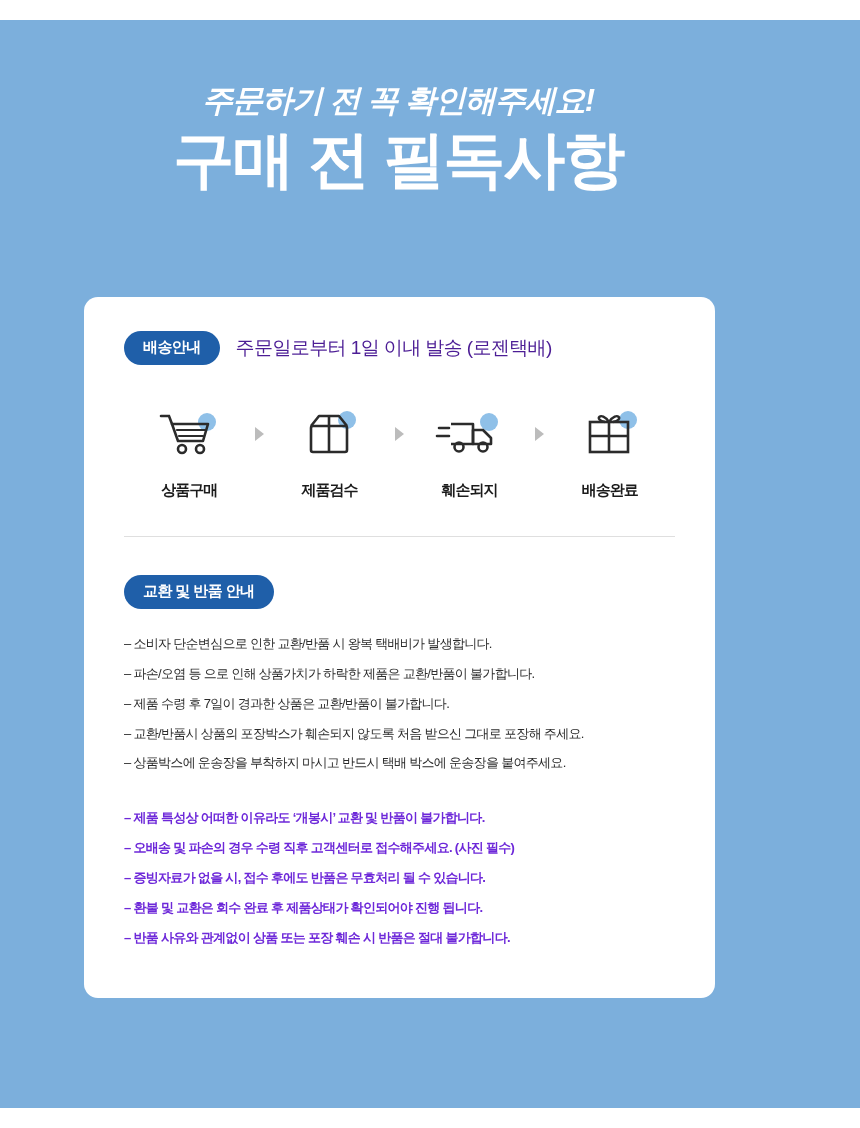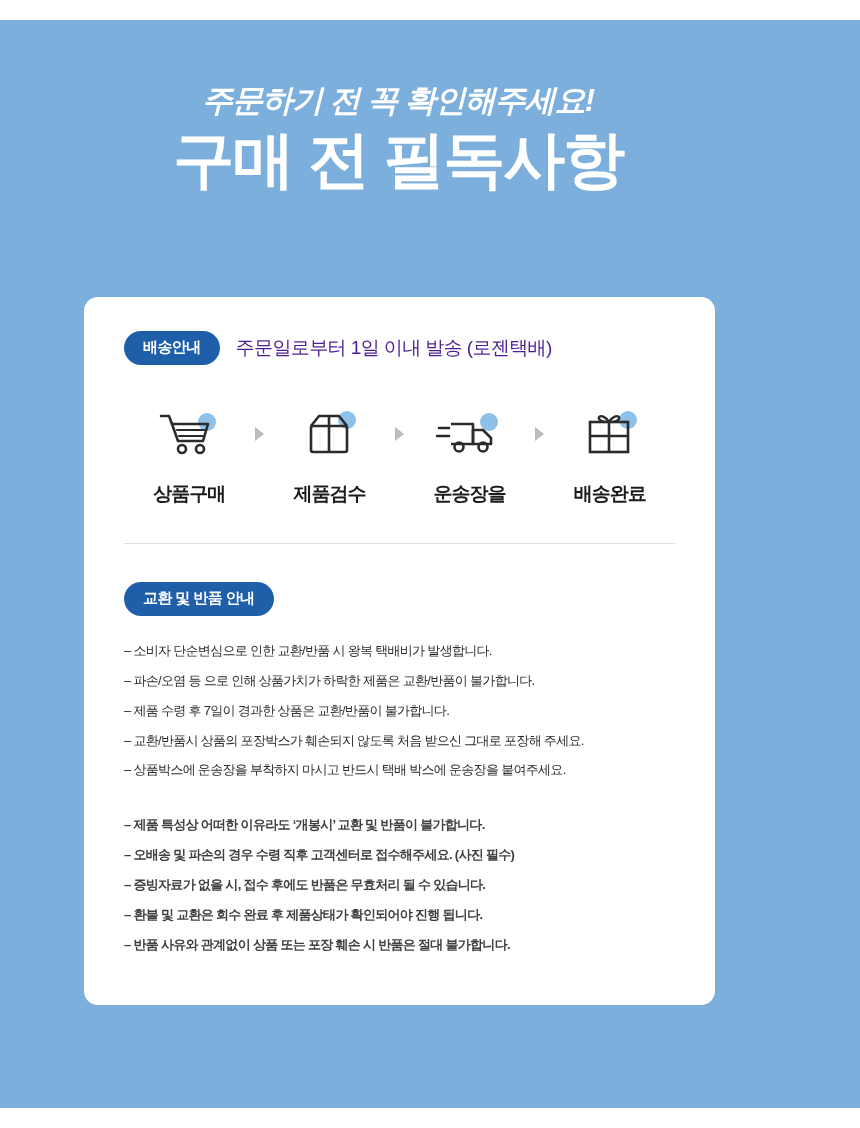--- a/index.html
+++ b/index.html
@@ -107,21 +107,21 @@
   }
   .step-icon {
     height: 62px;
     display: flex;
     align-items: center;
     justify-content: center;
     position: relative;
   }
   .step-label {
     margin-top: 16px;
-    font-size: 19px;
+    font-size: 15px;
     font-weight: bold;
     color: #1b1b1b;
     letter-spacing: -1px;
   }
   .step-arrow {
     width: 22px;
     display: flex;
     align-items: center;
     justify-content: center;
     height: 62px;
@@ -153,21 +153,21 @@
     color: #2b2b2b;
     letter-spacing: -0.7px;
     line-height: 1.45;
     margin-bottom: 11px;
     white-space: nowrap;
   }
   .bullets-red {
     margin-top: 36px;
   }
   .bullet.red {
-    color: #404040;
+    color: #6d28d9;
     font-weight: bold;
   }
 </style>
 </head>
 <body>
 
 <div class="page">
 
   <div class="bg-band"></div>
 
@@ -224,21 +224,21 @@
           <div class="step-icon">
             <svg width="70" height="56" viewBox="0 0 70 56" fill="none">
               <circle cx="54" cy="16" r="9" fill="#8fc0e8"></circle>
               <path d="M16 18 h22 v20 H16" stroke="#2b2b2b" stroke-width="2.6" stroke-linejoin="round" fill="none"></path>
               <path d="M38 24 h10 l8 8 v6 H38 z" stroke="#2b2b2b" stroke-width="2.6" stroke-linejoin="round" fill="none"></path>
               <path d="M4 22 h10 M2 30 h12" stroke="#2b2b2b" stroke-width="2.6" stroke-linecap="round"></path>
               <circle cx="24" cy="41" r="4.5" stroke="#2b2b2b" stroke-width="2.6" fill="none"></circle>
               <circle cx="48" cy="41" r="4.5" stroke="#2b2b2b" stroke-width="2.6" fill="none"></circle>
             </svg>
           </div>
-          <div class="step-label">운송장을</div>
+          <div class="step-label">훼손되지</div>
         </div>
 
         <div class="step-arrow">
             <span></span>
           </div>
 
         <div class="step">
           <div class="step-icon">
             <svg width="64" height="56" viewBox="0 0 64 56" fill="none">
               <circle cx="50" cy="14" r="9" fill="#8fc0e8"></circle>

